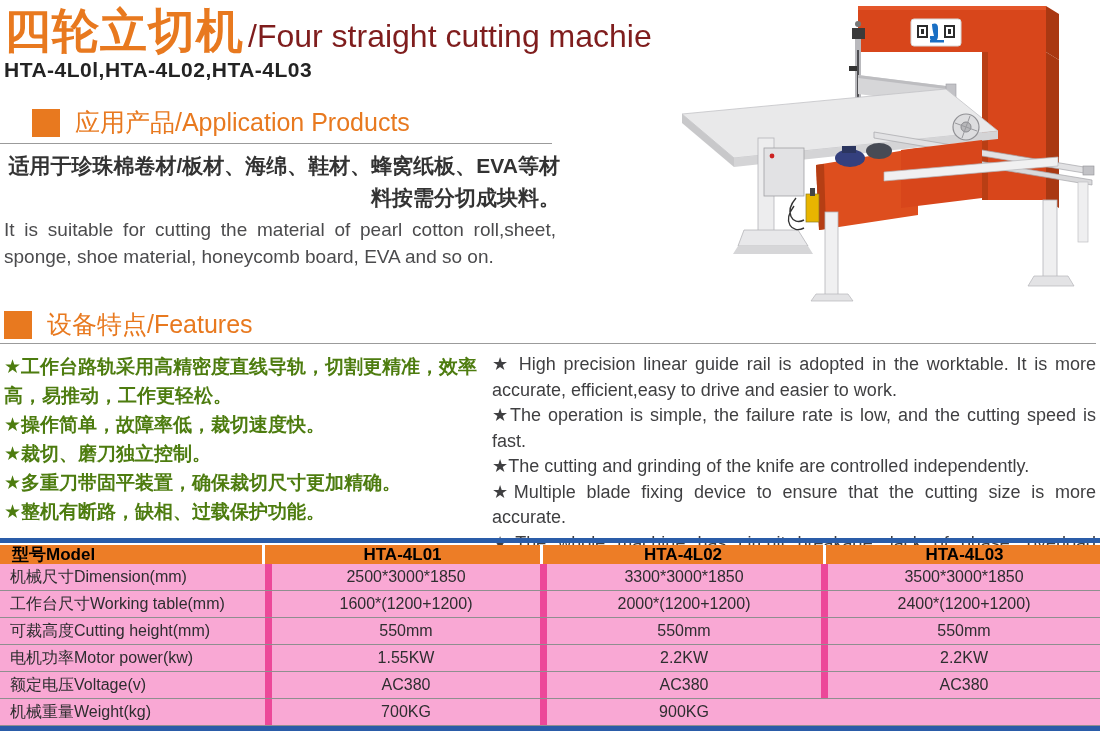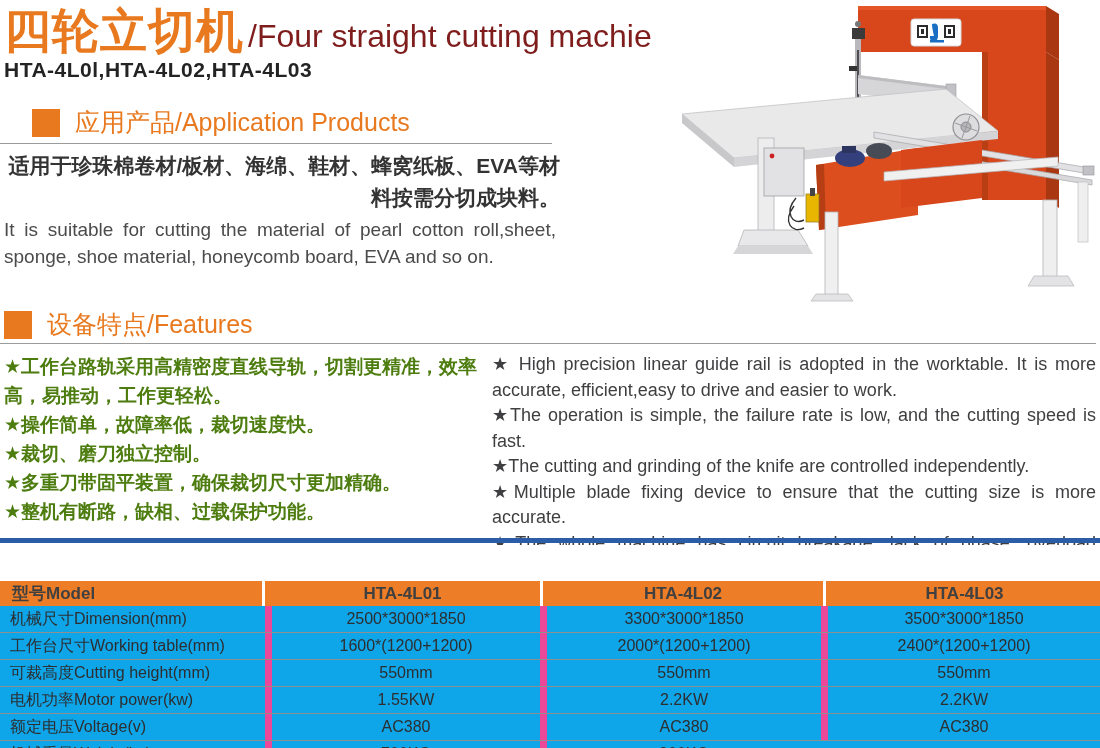--- a/index.html
+++ b/index.html
@@ -24,23 +24,23 @@
   
   .feat-zh{position:absolute;left:4px;top:352px;width:478px;font-size:19px;font-weight:bold;color:#4d7c0f;line-height:1.53;}
   .feat-en{position:absolute;left:492px;top:352px;width:604px;font-size:18px;color:#3f3f41;line-height:1.42;text-align:justify;}
   .feat-zh div,.feat-en div{margin:0;}
   
   .machine{position:absolute;left:646px;top:0px;width:454px;height:302px;}
   
   .spec{position:absolute;left:0;top:538px;width:1100px;}
   .bluebar{height:5px;background:#2A5CA8;}
   .thead{display:grid;grid-template-columns:262px 275px 280px 277px;gap:3px;background:#fff;margin-top:2px;}
-  .thead>div{background:#ED7D26;color:#404040;font-weight:bold;font-size:17px;height:25px;display:flex;align-items:center;justify-content:center;margin-top:36px;}
+  .thead>div{background:#ED7D26;color:#000000;font-weight:bold;font-size:17px;height:19px;display:flex;align-items:center;justify-content:center;}
   .thead>div:first-child{justify-content:flex-start;padding-left:12px;}
-  .trow{display:grid;grid-template-columns:265px 275px 281px 279px;border-bottom:1px solid #8f8f8f;background:#0ea5e9;}
+  .trow{display:grid;grid-template-columns:265px 275px 281px 279px;border-bottom:1px solid #8f8f8f;background:#f9a8d4;}
   .trow:last-of-type{border-bottom:none;}
   .trow>div{height:26px;font-size:16px;color:#2e2e30;display:flex;align-items:center;justify-content:center;}
   .trow>div:first-child{justify-content:flex-start;padding-left:10px;}
   .trow>div+div{border-left:7px solid #ec4899;}
 </style>
 </head>
 <body>
 
 <div class="title-row">
   <span class="title-zh">四轮立切机</span><span class="title-en">/Four straight cutting machie</span>

